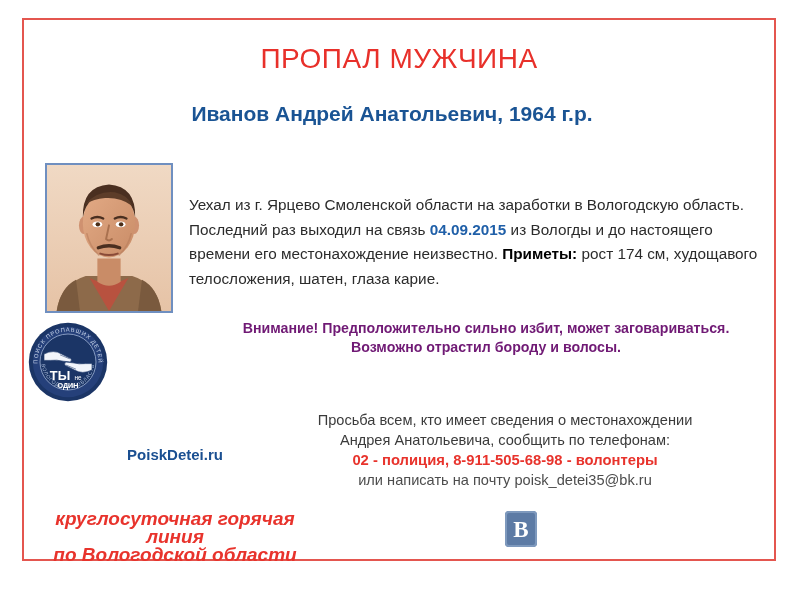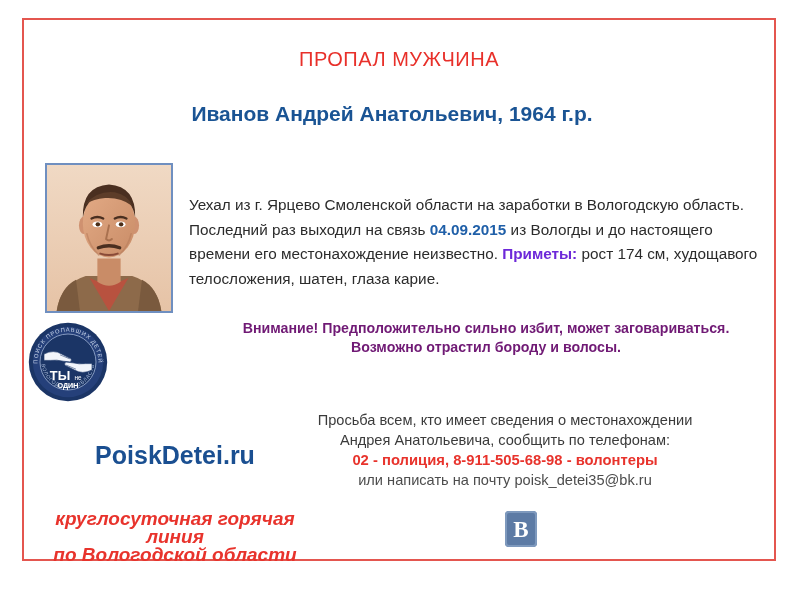--- a/index.html
+++ b/index.html
@@ -31,21 +31,21 @@
     box-sizing: border-box;
     background: #ffffff;
   }
   
   #title {
     position: absolute;
     left: 22px;
     top: 40px;
     width: 754px;
     text-align: center;
-    font-size: 20px;
+    font-size: 28px;
     line-height: 38px;
     letter-spacing: 0.5px;
     color: #e8302a;
     font-weight: 400;
     white-space: nowrap;
   }
   #subject-name {
     position: absolute;
     left: 22px;
     top: 100px;
@@ -88,21 +88,21 @@
     font-size: 15.3px;
     line-height: 24.6px;
     color: #2b2b2b;
     text-align: left;
   }
   .hl-date {
     color: #1f5fa8;
     font-weight: bold;
   }
   .hl-label {
-    color: #6d28d9;
+    color: #000000;
     font-weight: bold;
   }
   
   #warning {
     position: absolute;
     left: 186px;
     top: 319px;
     width: 600px;
     text-align: center;
     color: #701a75;
@@ -112,21 +112,21 @@
   }
   
   #site-link {
     position: absolute;
     left: 40px;
     top: 443px;
     width: 270px;
     text-align: center;
     color: #1a4f91;
     font-weight: bold;
-    font-size: 25px;
+    font-size: 15px;
     line-height: 24px;
     white-space: nowrap;
   }
   #hotline-number {
     position: absolute;
     left: 40px;
     top: 484px;
     width: 270px;
     text-align: center;
     color: #1a4f91;

